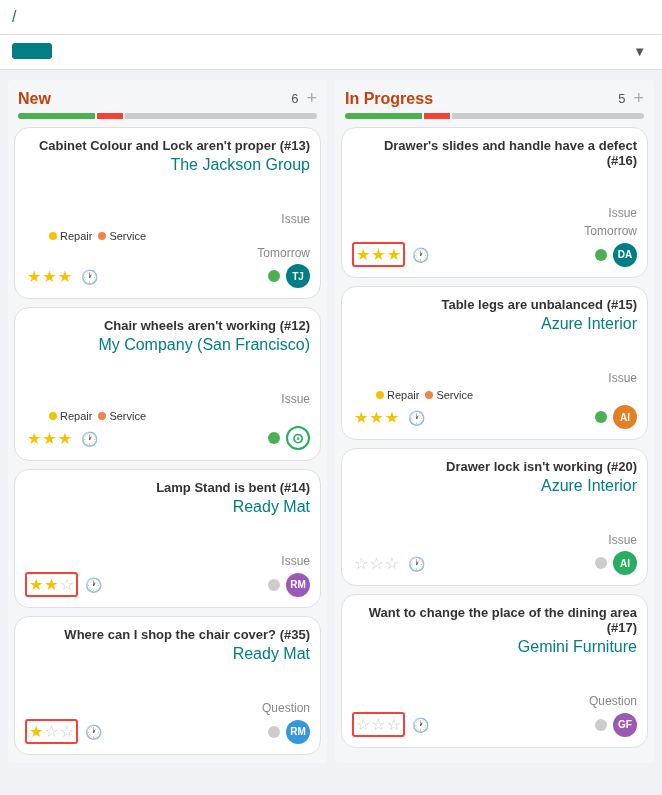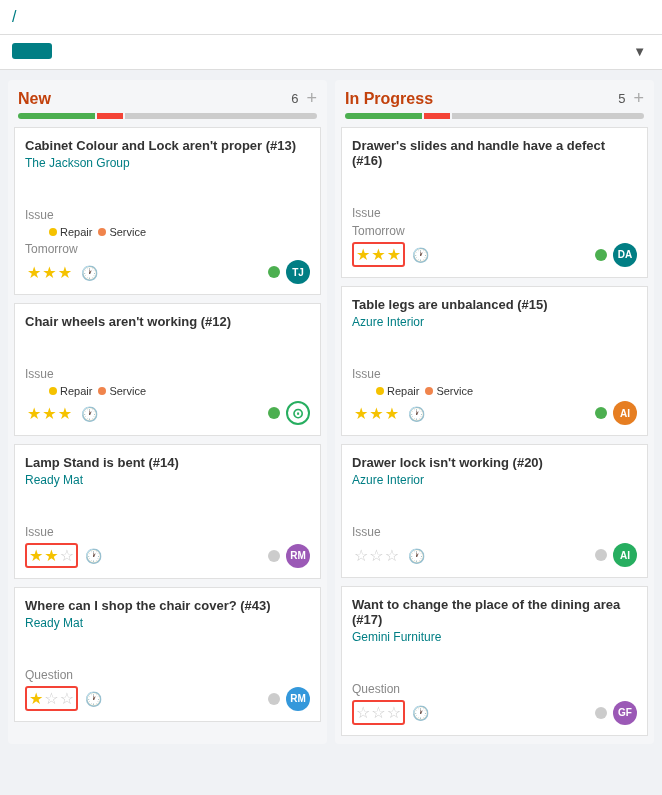--- a/index.html
+++ b/index.html
@@ -96,32 +96,33 @@
     .pb-red { background: #f44336; flex: 0.7; }
     .pb-gray { background: #ccc; flex: 5; }
     .count-badge {
       font-size: 13px;
       color: #555;
     }
     .card {
       background: #fff;
       margin: 0 6px 8px;
       padding: 10px;
-      border-radius: 0;
+      border-radius: 15px;
       border: 1px solid #e0e0e0;
+      text-align: right;
     }
     .card-title {
       font-size: 13px;
       font-weight: 600;
       color: #333;
       margin-bottom: 3px;
     }
     .card-company {
       color: #017e84;
-      font-size: 12px;
+      font-size: 16px;
       margin-bottom: 2px;
     }
     .card-type {
       color: #888;
       font-size: 12px;
       margin-bottom: 4px;
       margin-top: 38px;
     }
     .tags {
       display: flex;
@@ -270,20 +271,21 @@
           <span class="clock-icon" style="margin-left:4px;">🕐</span>
         </div>
         <div class="footer-right">
           <span class="status-dot green"></span>
           <span class="avatar av-teal">TJ</span>
         </div>
       </div>
     </div>
     <div class="card">
       <div class="card-title">Chair wheels aren't working (#12)</div>
+      <div class="card-company">My Company (San Francisco)</div>
       <div class="card-type">Issue</div>
 
     <div class="tags">
       <span class="tag">
             <span class="tag-dot yellow"></span>
             <span>Repair</span>
           </span>
           <span class="tag">
             <span class="tag-dot orange"></span>
             <span>Service</span>
@@ -319,21 +321,21 @@
             </span>
           <span class="clock-icon" style="margin-left:4px;">🕐</span>
         </div>
         <div class="footer-right">
           <span class="status-dot gray"></span>
           <span class="avatar av-purple">RM</span>
         </div>
       </div>
     </div>
     <div class="card">
-      <div class="card-title">Where can I shop the chair cover? (#43)</div>
+      <div class="card-title">Where can I shop the chair cover? (#35)</div>
       <div class="card-company">Ready Mat</div>
       <div class="card-type">Question</div>
 
       <div class="card-footer">
         <div class="footer-left">
           <span class="star-box">
               <span class="star">★</span>
               <span class="star empty">☆</span>
               <span class="star empty">☆</span>
             </span>

